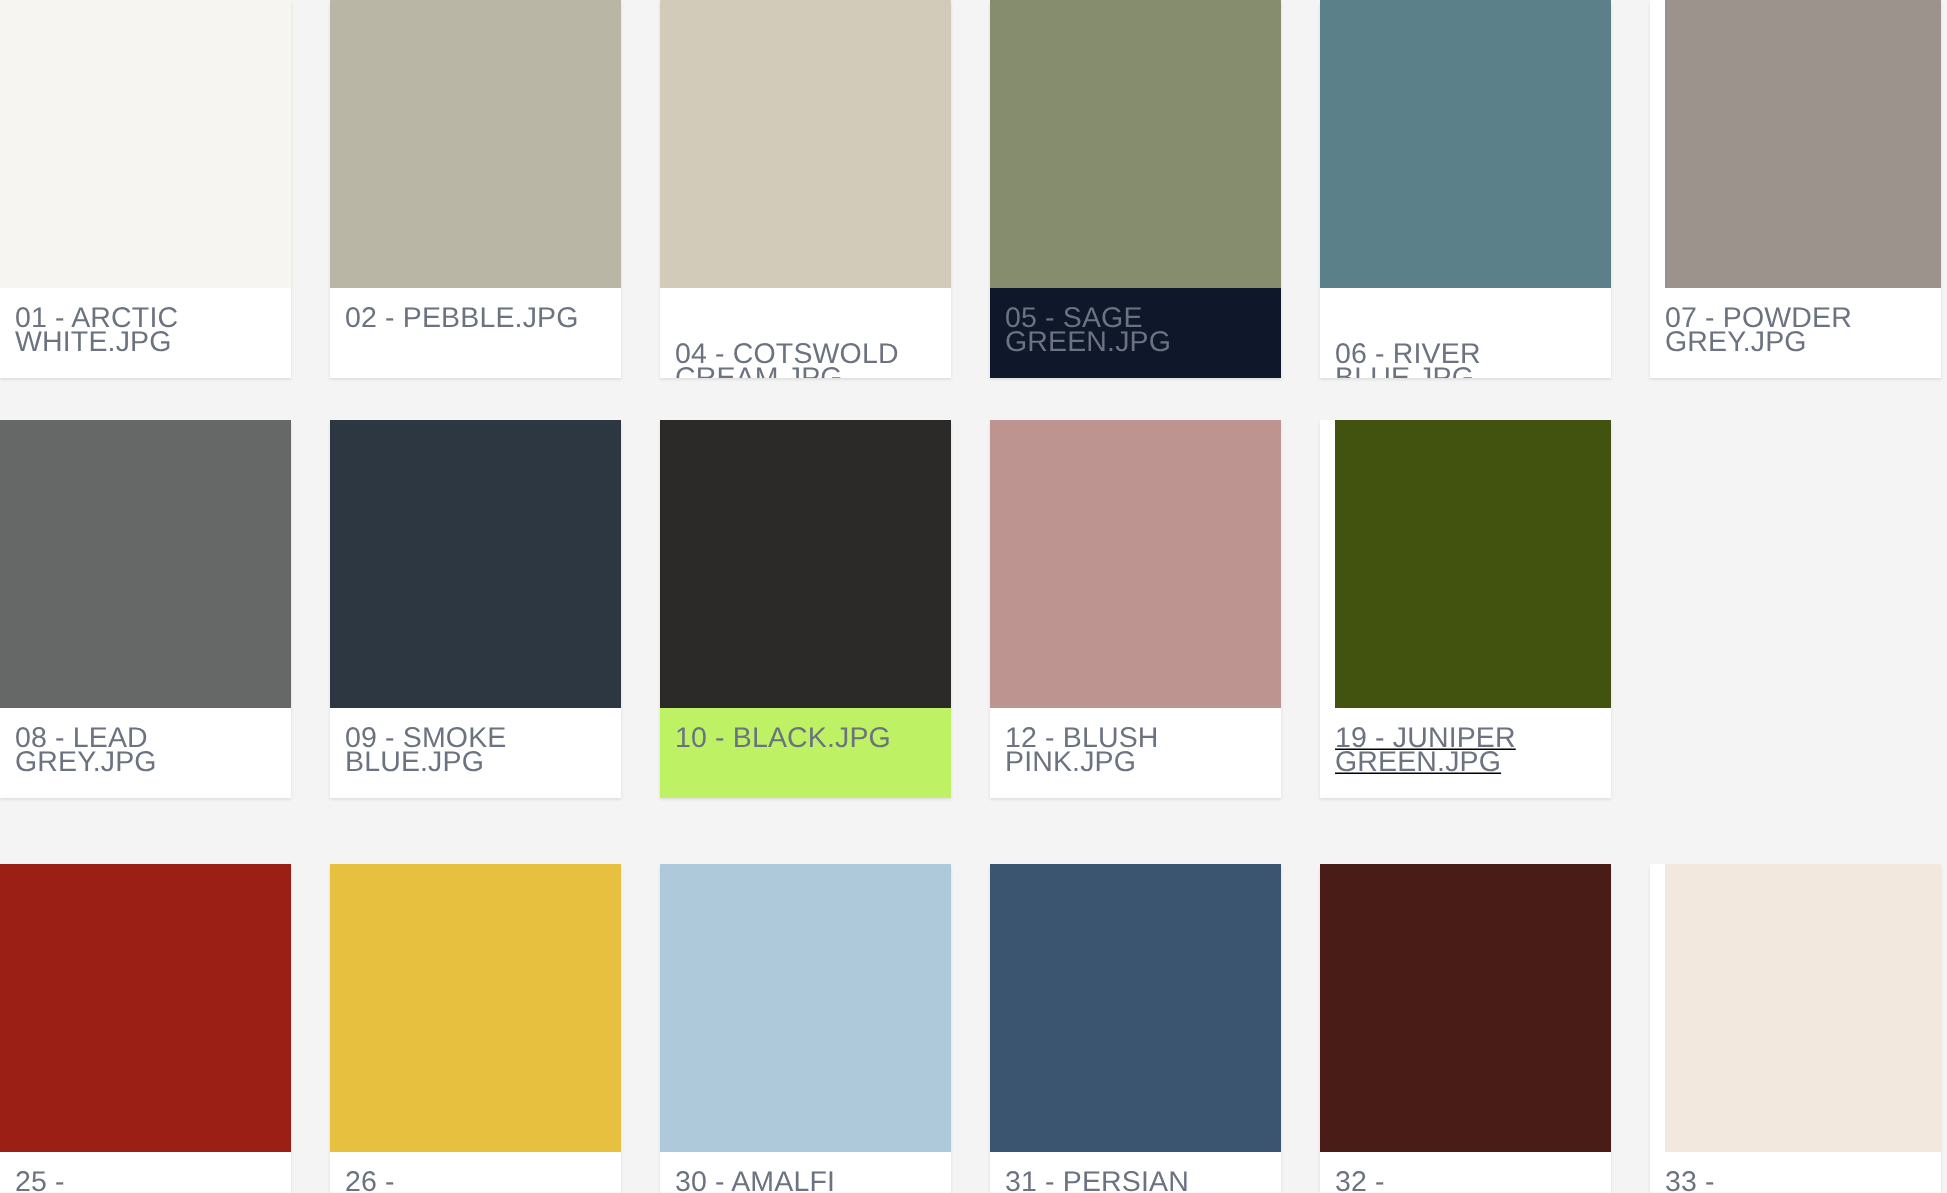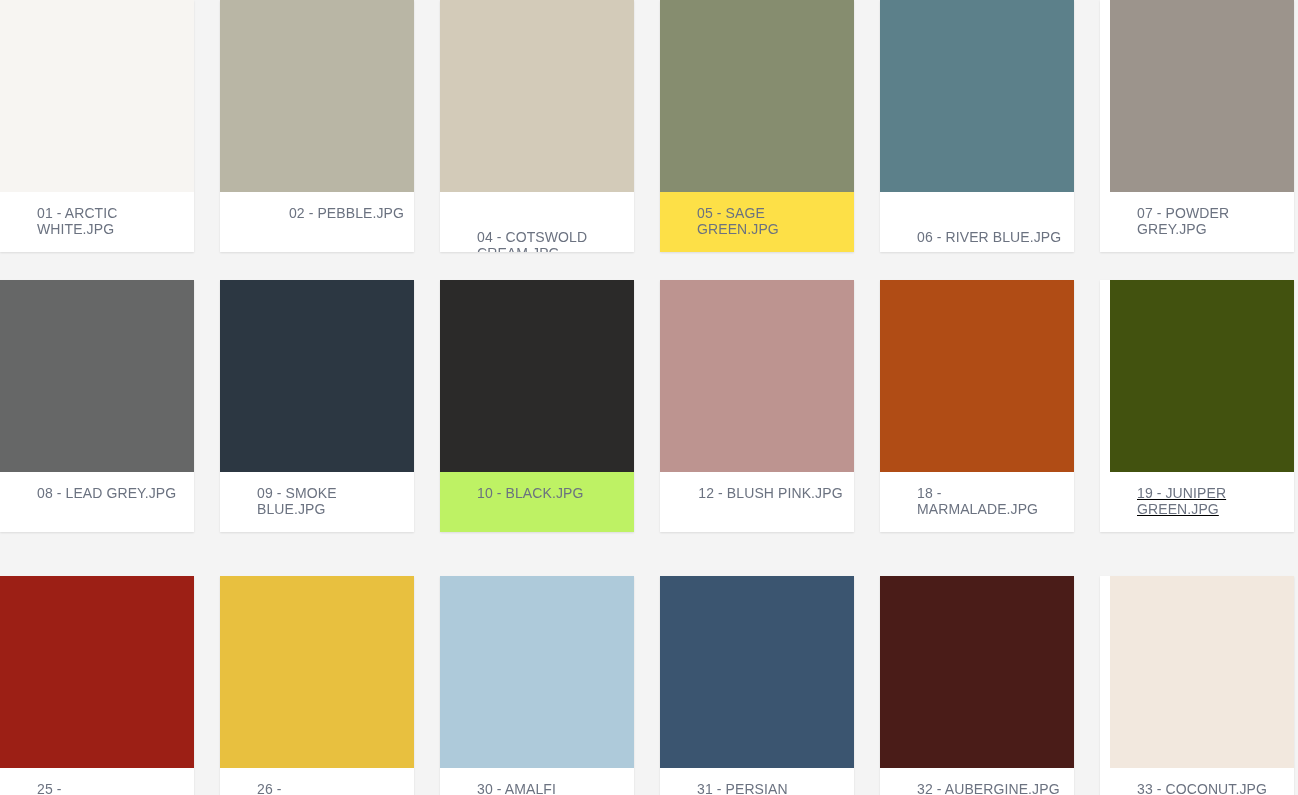--- a/index.html
+++ b/index.html
@@ -56,61 +56,60 @@
     display: block;
   }
 
   .label-area {
     flex: 1 1 auto;
     padding: 13px 10px 0 10px;
     overflow: hidden;
   }
 
   .label {
-    font-size: 14px;
+    font-size: 19px;
     line-height: 16px;
     color: #6b7280;
     letter-spacing: 0.1px;
     white-space: pre-line;
     font-family: "Liberation Sans", sans-serif;
-    margin-left: 27px;
   }
 </style>
 </head>
 <body>
 
 <div id="gallery" style="background: rgb(244, 244, 244);">
     <div class="grid-row row-0">
       <div class="cell">
         <div class="card" style="background: rgb(255, 255, 255);">
           <div class="swatch" style="background: rgb(247, 245, 242);"></div>
           <div class="label-area">
             <div class="label" style="color: rgb(107, 114, 128);">01 - ARCTIC WHITE.JPG</div>
           </div>
         </div>
       </div>
       <div class="cell">
         <div class="card" style="background: rgb(255, 255, 255);">
           <div class="swatch" style="background: rgb(185, 182, 165);"></div>
           <div class="label-area">
-            <div class="label" style="color: rgb(107, 114, 128); text-align: right;">02 - PEBBLE.JPG</div>
+            <div class="label" style="color: rgb(107, 114, 128);">02 - PEBBLE.JPG</div>
           </div>
         </div>
       </div>
       <div class="cell">
         <div class="card" style="background: rgb(255, 255, 255); gap: 24px;">
           <div class="swatch" style="background: rgb(211, 203, 185);"></div>
           <div class="label-area">
             <div class="label" style="color: rgb(107, 114, 128);">04 - COTSWOLD
 CREAM.JPG</div>
           </div>
         </div>
       </div>
       <div class="cell">
-        <div class="card" style="background: #fde047; justify-content: space-between;">
+        <div class="card" style="background: #0f172a; justify-content: space-between;">
           <div class="swatch" style="background: rgb(134, 141, 111);"></div>
           <div class="label-area">
             <div class="label" style="color: rgb(107, 114, 128);">05 - SAGE GREEN.JPG</div>
           </div>
         </div>
       </div>
       <div class="cell">
         <div class="card" style="background: rgb(255, 255, 255); gap: 24px;">
           <div class="swatch" style="background: rgb(92, 128, 138);"></div>
           <div class="label-area">
@@ -149,29 +148,21 @@
           <div class="swatch" style="background: rgb(43, 42, 41);"></div>
           <div class="label-area">
             <div class="label" style="color: rgb(107, 114, 128);">10 - BLACK.JPG</div>
           </div>
         </div>
       </div>
       <div class="cell">
         <div class="card" style="background: rgb(255, 255, 255);">
           <div class="swatch" style="background: rgb(189, 148, 144);"></div>
           <div class="label-area">
-            <div class="label" style="color: rgb(107, 114, 128); text-align: center;">12 - BLUSH PINK.JPG</div>
-          </div>
-        </div>
-      </div>
-      <div class="cell">
-        <div class="card" style="background: rgb(255, 255, 255);">
-          <div class="swatch" style="background: rgb(176, 76, 21);"></div>
-          <div class="label-area">
-            <div class="label" style="color: rgb(107, 114, 128);">18 - MARMALADE.JPG</div>
+            <div class="label" style="color: rgb(107, 114, 128);">12 - BLUSH PINK.JPG</div>
           </div>
         </div>
       </div>
       <div class="cell">
         <div class="card" style="background: rgb(255, 255, 255); text-decoration: underline;">
           <div class="swatch" style="background: rgb(66, 82, 15); margin-left: 10px; width: 184px;"></div>
           <div class="label-area">
             <div class="label" style="color: rgb(107, 114, 128);">19 - JUNIPER GREEN.JPG</div>
           </div>
         </div>

